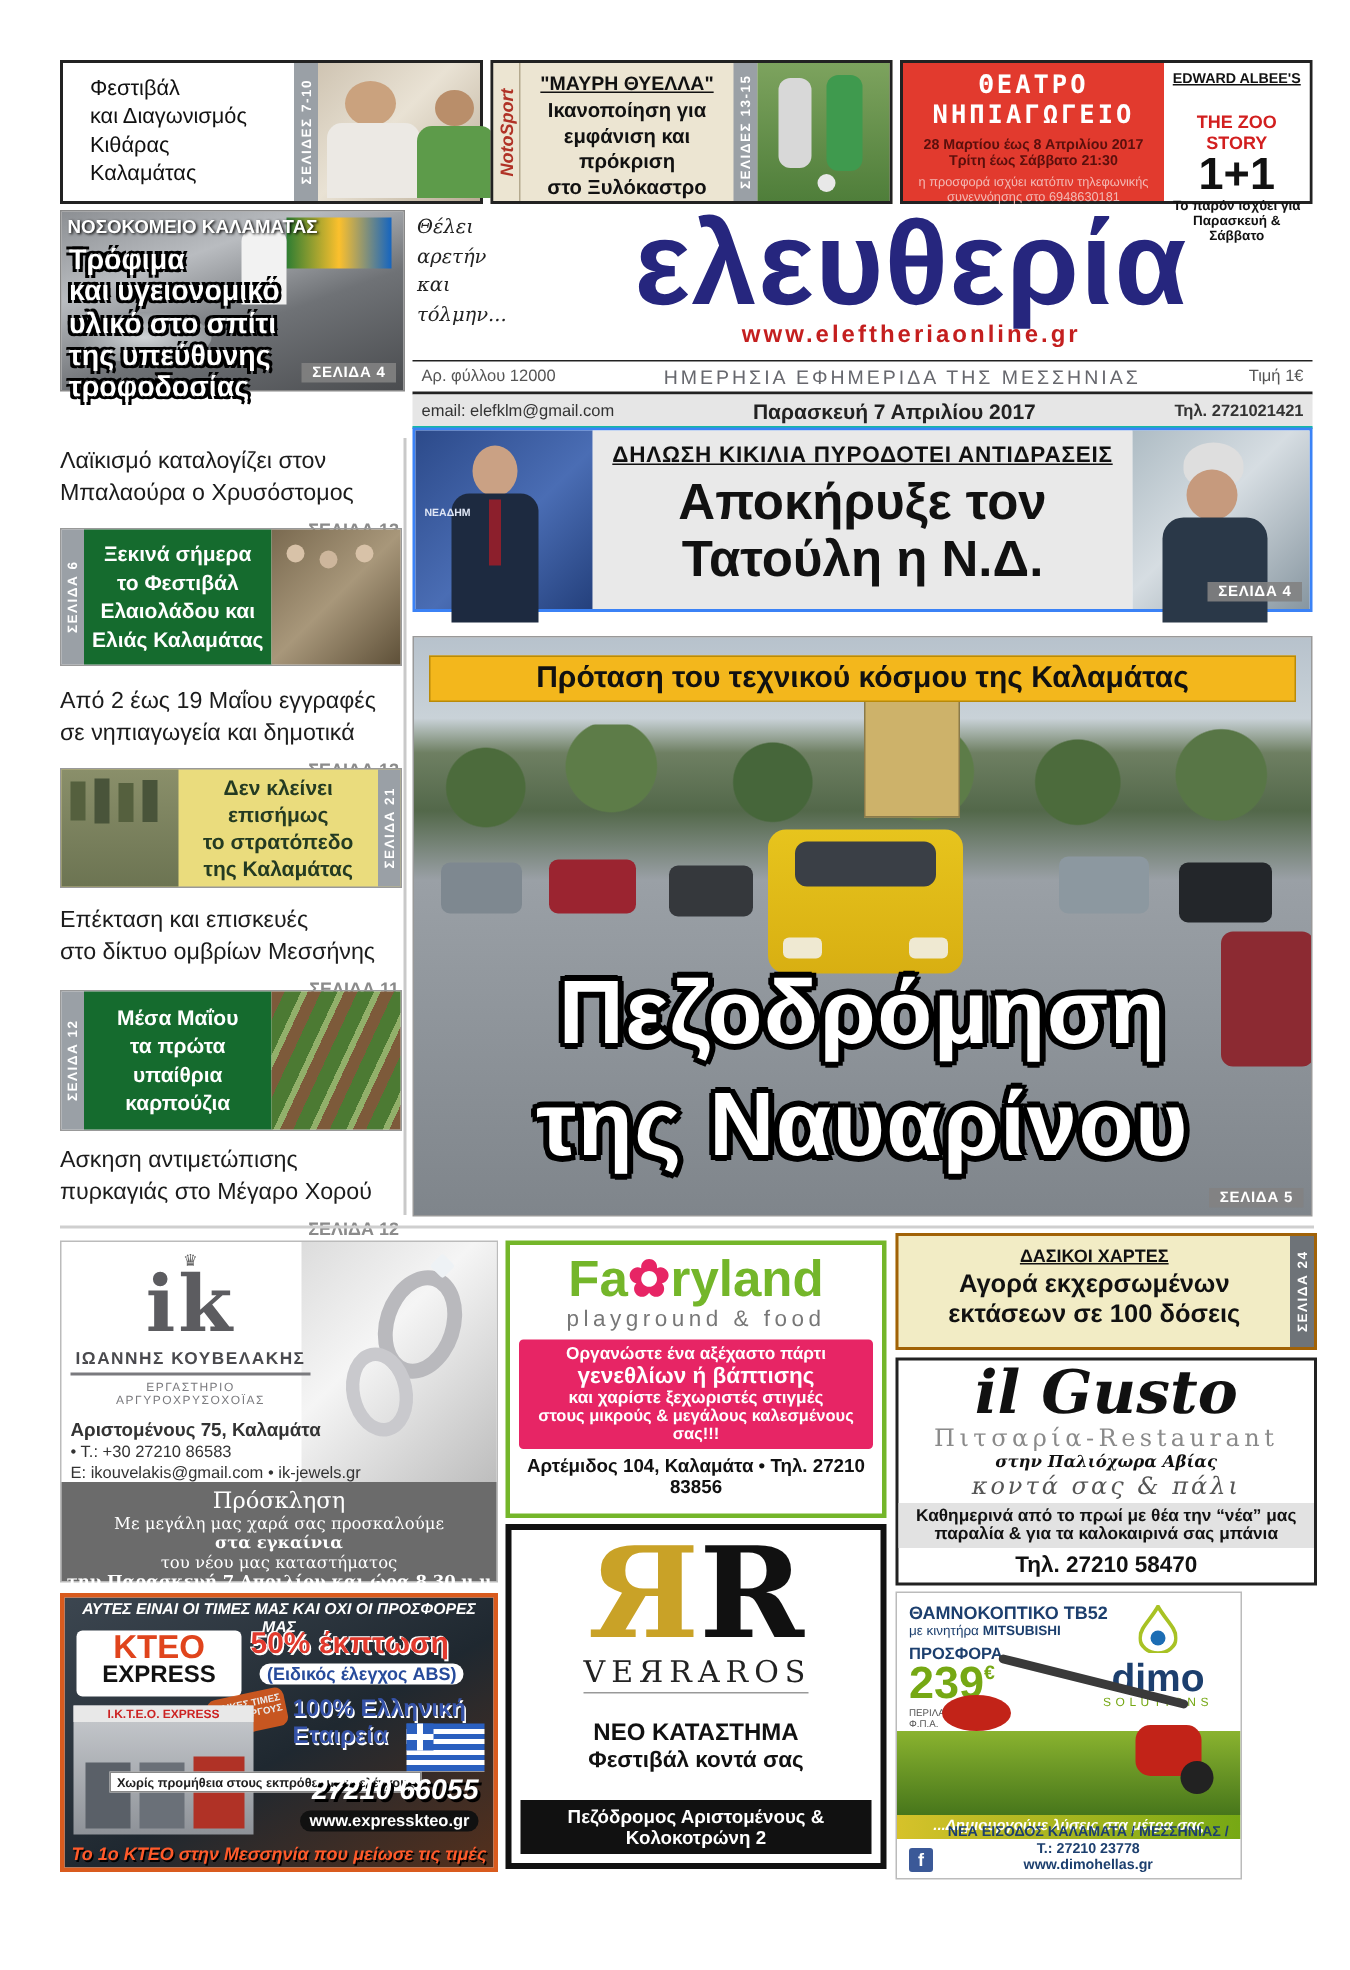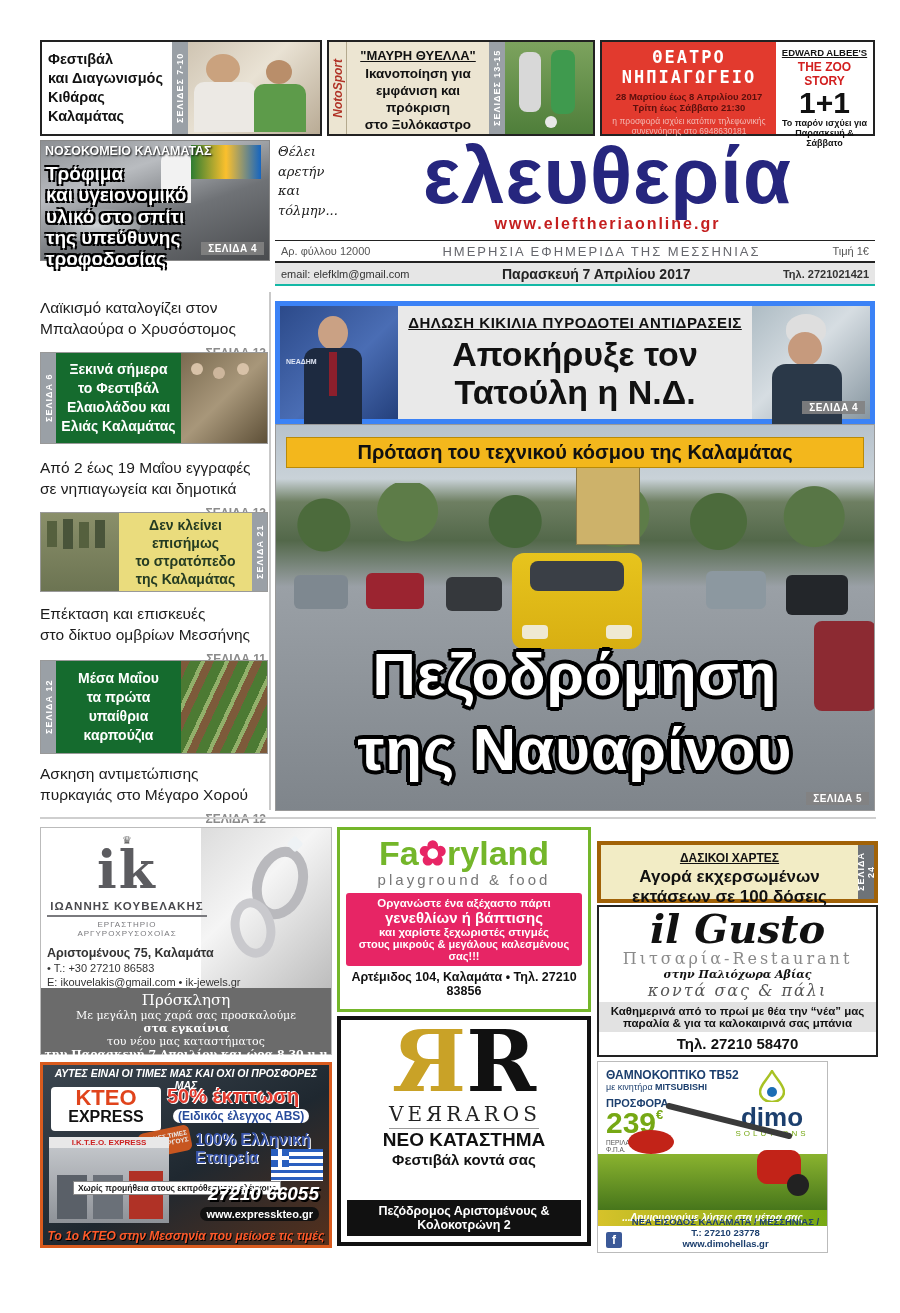--- a/index.html
+++ b/index.html
@@ -23,21 +23,21 @@
           0 -4px 0 #000,0 4px 0 #000,-4px 0 0 #000,4px 0 0 #000}
   .serif{font-family:"DejaVu Serif",serif}
   .c{text-align:center}
 </style>
 </head>
 <body>
 
 <div id="page">
 
   <div class="abs bx" style="left:40px;top:40px;width:282px;height:96px;display:flex">
-    <div style="width:118px;padding:8px 6px;font-size:14.5px;line-height:1.3;font-weight:700">
+    <div style="width:118px;padding:8px 18px;font-size:14.5px;line-height:1.3;font-weight:400">
       <div>Φεστιβάλ</div>
         <div>και Διαγωνισμός</div>
       <div>Κιθάρας</div>
         <div>Καλαμάτας</div>
     </div>
     <div class="vlabel" style="width:14px">ΣΕΛΙΔΕΣ 7-10</div>
     <div style="flex:1;position:relative;background:linear-gradient(135deg,#cfc4b2,#e9e2d4 45%,#b9ab95)">
       <div class="abs" style="left:18px;top:12px;width:34px;height:30px;border-radius:50%;background:#caa27e"></div>
       <div class="abs" style="left:6px;top:40px;width:62px;height:50px;border-radius:10px 10px 0 0;background:#ece9e4"></div>
       <div class="abs" style="left:78px;top:18px;width:26px;height:24px;border-radius:50%;background:#b98e6a"></div>
@@ -68,21 +68,21 @@
   <div class="abs bx" style="left:600px;top:40px;width:275px;height:96px;display:flex">
     <div style="width:168px;background:#e23a2e;color:#fff;text-align:center;padding:5px 3px">
       <div style="font-size:17px;font-weight:bold;letter-spacing:2px;font-family:'DejaVu Sans Mono',monospace"><span>ΘΕΑΤΡΟ</span> <span>ΝΗΠΙΑΓΩΓΕΙΟ</span></div>
       <div style="font-size:9.5px;font-weight:bold;color:#5a0f0c;margin-top:4px">28 Μαρτίου έως 8 Απριλίου 2017</div>
       <div style="font-size:9.5px;font-weight:bold;color:#5a0f0c">Τρίτη έως Σάββατο 21:30</div>
       <div style="font-size:8.5px;color:#f3b9b4;margin-top:3px">η προσφορά ισχύει κατόπιν τηλεφωνικής</div>
       <div style="font-size:8.5px;color:#f3b9b4">συνεννόησης στο 6948630181</div>
     </div>
     <div style="flex:1;background:#fff;text-align:center;padding:5px 2px">
       <div style="font-size:9.5px;font-weight:bold;text-decoration:underline">EDWARD ALBEE'S</div>
-      <div style="font-size:12px;font-weight:bold;color:#d21f1f;margin-top:2px">THE ZOO STORY</div>
+      <div style="font-size:12px;font-weight:bold;color:#d21f1f;margin-top:16px">THE ZOO STORY</div>
       <div style="font-size:30px;font-weight:900;line-height:1">1+1</div>
       <div style="font-size:9px;font-weight:bold">Το παρόν ισχύει για</div>
       <div style="font-size:9px;font-weight:bold">Παρασκευή &amp; Σάββατο</div>
     </div>
   </div>
 
   <div class="abs" style="left:40px;top:140px;width:230px;height:121px;border:1px solid #888;background:
       linear-gradient(160deg,#8c8f93 0%,#b9bcc0 30%,#6f7276 60%,#4a4c4f 100%)">
     <div class="abs" style="right:8px;top:4px;width:70px;height:34px;background:linear-gradient(90deg,#2e7d32,#fbc02d,#1565c0)"></div>
     <div class="abs" style="left:120px;top:12px;width:30px;height:50px;background:#f2f2f2;border-radius:8px 8px 0 0"></div>
@@ -112,21 +112,21 @@
     <span style="font-size:11px;color:#555">Αρ. φύλλου 12000</span>
     <span style="font-size:13px;color:#66676d;letter-spacing:2px">ΗΜΕΡΗΣΙΑ ΕΦΗΜΕΡΙΔΑ ΤΗΣ ΜΕΣΣΗΝΙΑΣ</span>
     <span style="font-size:11px;color:#555">Τιμή 1€</span>
   </div>
   <div class="abs" style="left:275px;top:263px;width:600px;height:23px;background:#e6e6e6;border-bottom:2px solid #14b8a6;display:flex;align-items:center;justify-content:space-between;padding:0 6px">
     <span style="font-size:11px;color:#333">email: elefklm@gmail.com</span>
     <span style="font-size:14px;font-weight:bold;color:#222">Παρασκευή 7 Απριλίου 2017</span>
     <span style="font-size:11px;font-weight:bold;color:#333">Τηλ. 2721021421</span>
   </div>
 
-  <div class="abs" style="left:275px;top:301px;width:600px;height:123px;border:5px solid #3b82f6;display:flex">
+  <div class="abs" style="left:275px;top:285px;width:600px;height:123px;border:2px solid #3b82f6;display:flex">
     <div style="width:118px;position:relative;background:linear-gradient(135deg,#2c4a8a,#4a6db4 55%,#24407c)">
       <div class="abs" style="left:38px;top:10px;width:30px;height:34px;border-radius:50%;background:#caa184"></div>
       <div class="abs" style="left:24px;top:42px;width:58px;height:86px;border-radius:12px 12px 0 0;background:#1d2a40"></div>
       <div class="abs" style="left:49px;top:46px;width:8px;height:44px;background:#8c1f2c"></div>
       <div class="abs" style="left:6px;top:52px;font-size:7px;color:#dfe6f5;font-weight:bold">ΝΕΑΔΗΜ</div>
     </div>
     <div style="flex:1;background:#e9e9e9;text-align:center;padding-top:8px">
       <div style="font-size:15px;font-weight:900;text-decoration:underline;letter-spacing:.5px">ΔΗΛΩΣΗ ΚΙΚΙΛΙΑ ΠΥΡΟΔΟΤΕΙ ΑΝΤΙΔΡΑΣΕΙΣ</div>
       <div style="font-size:34px;font-weight:900;line-height:1.12;margin-top:4px">
         <div>Αποκήρυξε τον</div>
@@ -331,26 +331,26 @@
       <div style="font-size:11px;font-weight:bold">στους μικρούς &amp; μεγάλους καλεσμένους σας!!!</div>
     </div>
     <div class="c" style="font-size:12.5px;font-weight:900;margin-top:4px">Αρτέμιδος 104, Καλαμάτα • Τηλ. 27210 83856</div>
   </div>
 
   <div class="abs" style="left:337px;top:1016px;width:254px;height:230px;border:4px solid #111;background:#fff">
     <div class="c serif" style="margin-top:2px;font-size:84px;font-weight:bold;line-height:.95">
       <span style="color:#c9a227">Я</span><span style="color:#111">R</span>
     </div>
     <div class="c serif" style="font-size:20px;letter-spacing:4px;color:#222;border-bottom:1px solid #999;display:block;width:150px;margin:0 auto;padding-bottom:2px">VEЯRAROS</div>
-    <div class="c" style="font-size:19px;font-weight:900">ΝΕΟ ΚΑΤΑΣΤΗΜΑ</div>
+    <div class="c" style="margin-top:18px;font-size:16px;font-weight:900">ΝΕΟ ΚΑΤΑΣΤΗΜΑ</div>
     <div class="c" style="font-size:15px;font-weight:bold">Φεστιβάλ κοντά σας</div>
     <div class="abs c" style="left:6px;right:6px;bottom:6px;background:#111;color:#fff;font-size:12.5px;font-weight:bold;padding:4px 0">Πεζόδρομος Αριστομένους &amp; Κολοκοτρώνη 2</div>
   </div>
 
-  <div class="abs" style="left:597px;top:841px;width:281px;height:62px;border:4px solid #a16207;background:#f2ecc5;display:flex">
+  <div class="abs" style="left:597px;top:822px;width:281px;height:78px;border:2px solid #a16207;background:#f2ecc5;display:flex">
     <div class="c" style="flex:1;padding-top:6px">
       <div style="font-size:12px;font-weight:bold;text-decoration:underline">ΔΑΣΙΚΟΙ ΧΑΡΤΕΣ</div>
       <div style="font-size:17px;font-weight:900;margin-top:2px">Αγορά εκχερσωμένων</div>
       <div style="font-size:17px;font-weight:900">εκτάσεων σε 100 δόσεις</div>
     </div>
     <div class="vlabel dark" style="width:14px">ΣΕΛΙΔΑ 24</div>
   </div>
 
   <div class="abs" style="left:597px;top:905px;width:281px;height:152px;border:2px solid #222;background:#fff">
     <div class="c serif" style="font-size:40px;font-weight:bold;font-style:italic;line-height:1;margin-top:2px">il Gusto</div>

